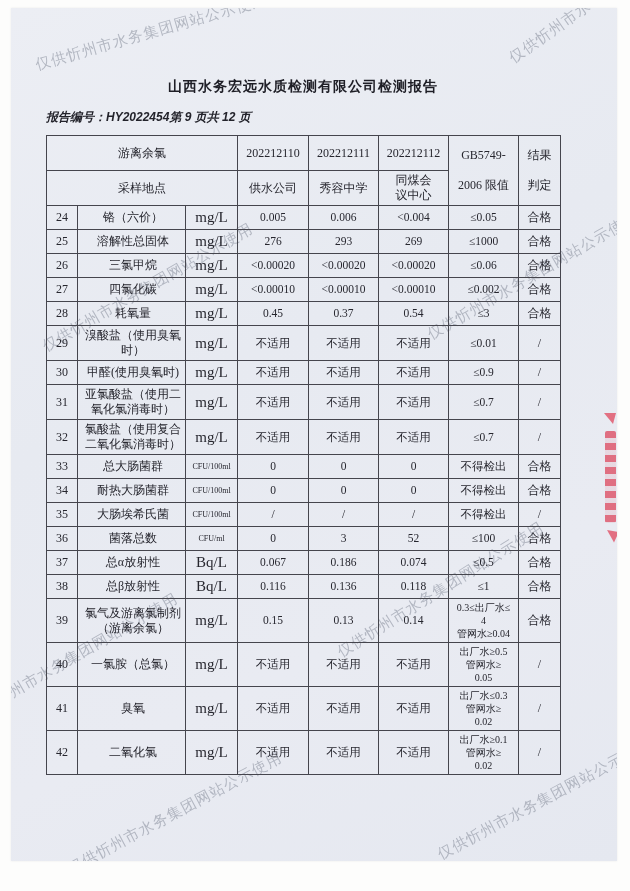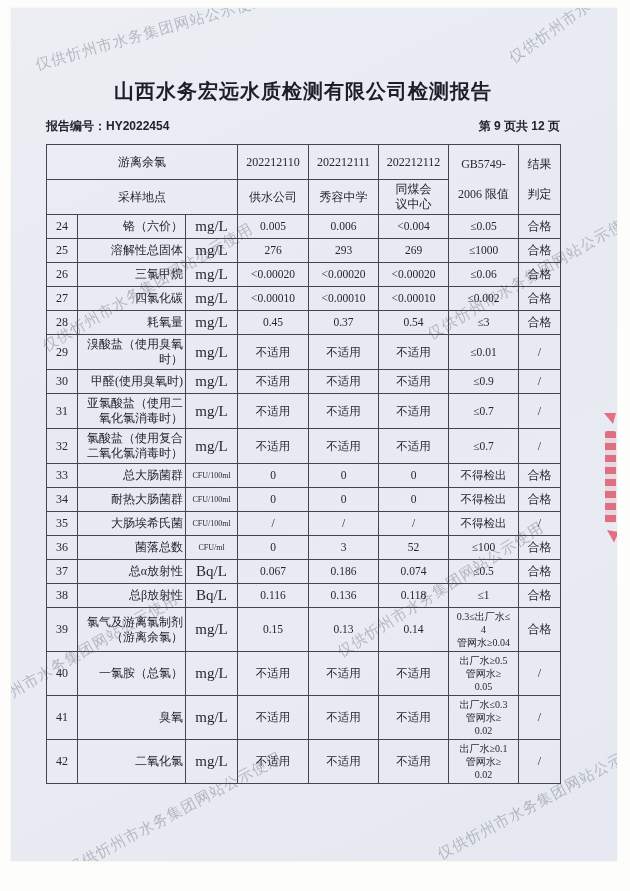--- a/index.html
+++ b/index.html
@@ -12,43 +12,43 @@
   .paper{
     position:absolute;left:11px;top:8px;width:606px;height:853px;
     background:linear-gradient(155deg,#eceef4 0%,#e7eaf1 40%,#e9ebf2 70%,#e5e8f0 100%);
     overflow:hidden;
     box-shadow:0 0 2px rgba(0,0,0,0.08);
   }
   .content{position:relative;width:514px;margin-left:35px;}
   .doc-title{
     margin-top:70px;text-align:center;
     font-family:"Liberation Sans","DejaVu Sans",sans-serif;
-    font-size:20px;font-weight:bold;letter-spacing:1px;color:#1e1e26;
+    font-size:14px;font-weight:bold;letter-spacing:1px;color:#1e1e26;
   }
   .meta-row{
-    display:flex;justify-content:space-between;align-items:flex-end;
+    display:flex;align-items:flex-end;
     margin-top:13px;
     font-family:"Liberation Sans","DejaVu Sans",sans-serif;
-    font-size:12px;font-weight:bold;color:#23232b;
+    font-size:12px;font-weight:bold;color:#23232b;font-style:italic;
   }
   table{
     margin-top:9px;border-collapse:collapse;table-layout:fixed;width:514px;
     background:transparent;
   }
   th,td{
     border:1px solid #45454d;padding:2px 2px;text-align:center;
     vertical-align:middle;font-weight:normal;
     font-size:12px;line-height:15px;color:#26262e;
     overflow:hidden;
   }
   thead tr.h1 th{height:30px;}
   thead tr.h2 th{height:28px;}
   tbody tr{height:24px;}
   th.two-line{line-height:17px;}
-  td.c-name{text-align:right;padding-left:5px;}
+  td.c-name{text-align:center;padding-left:5px;}
   td.c-unit{font-size:15px;}
   td.c-unit.small-unit{font-size:8px;letter-spacing:0;text-align:center;}
   td.c-val,td.c-limit{font-size:11.5px;}
   td.c-limit.multi{font-size:10px;line-height:13px;white-space:pre-line;}
   th.loc-wrap{padding:2px 15px;}
   
   .wm{
     position:absolute;white-space:nowrap;
     font-family:"Liberation Sans","DejaVu Sans",sans-serif;
     font-size:15px;letter-spacing:1px;color:#878d9b;opacity:0.55;

